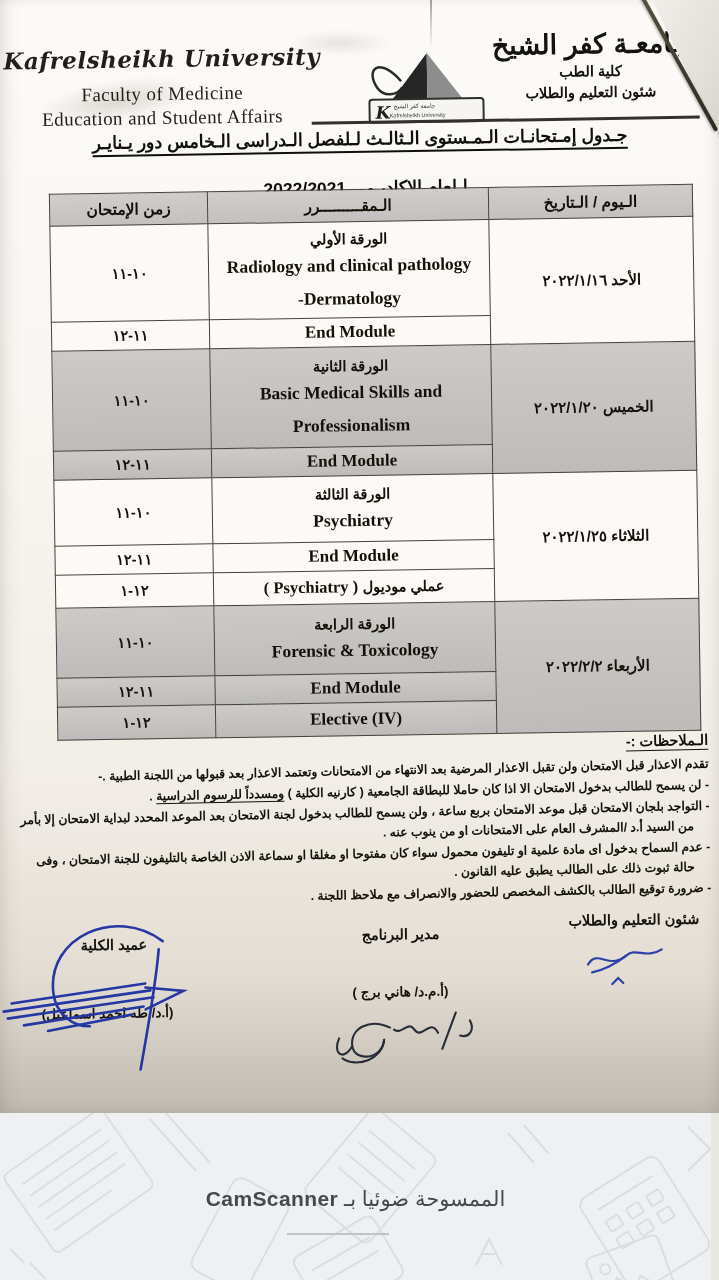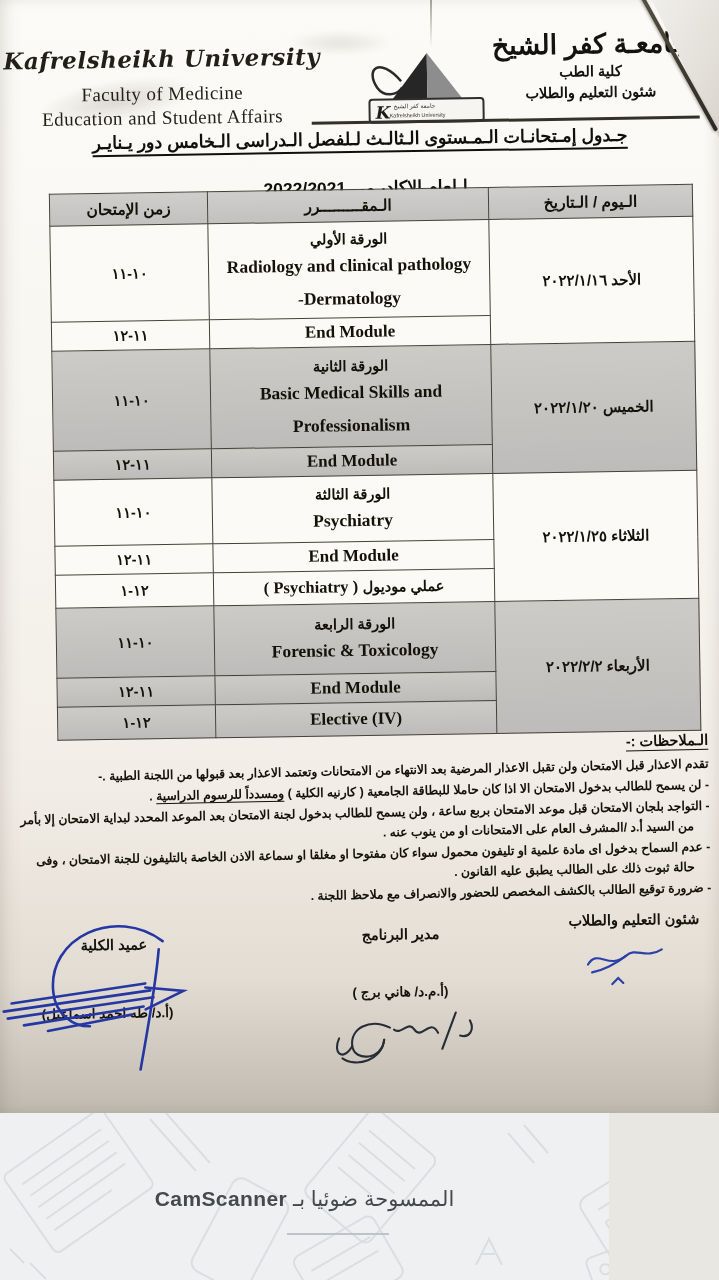--- a/index.html
+++ b/index.html
@@ -77,21 +77,21 @@
   .sr-title{right:26px;top:916px;font-size:14.5px;}
   .sc-title{left:336px;top:927px;width:116px;text-align:center;font-size:14.5px;}
   .sc-name{left:320px;top:984px;width:146px;text-align:center;font-size:13.5px;}
   .sl-title{left:74px;top:933px;font-size:14.5px;}
   .sl-name{left:34px;top:1001px;font-size:13.5px;}
   .sr-svg{position:absolute;right:52px;top:936px;}
   .sc-svg{position:absolute;left:322px;top:1006px;}
   .sl-svg{position:absolute;left:-14px;top:916px;}
 
   
-  .footer{position:absolute;left:0;top:1113px;width:609px;height:167px;background:#eff0f2;overflow:hidden;}
+  .footer{position:absolute;left:0;top:1113px;width:711px;height:167px;background:#eff0f2;overflow:hidden;}
   .doodles{position:absolute;left:0;top:0;}
   .cs-text{position:absolute;left:0;top:74px;width:100%;text-align:center;direction:rtl;
     font-size:21px;color:#45484c;letter-spacing:.2px;}
   .cs-text .brand{font-weight:bold;letter-spacing:.4px;}
   .cs-underline{position:absolute;left:287px;top:120px;width:102px;height:1.6px;background:#bfc3c7;}
 </style>
 </head>
 <body>
 
 <div class="photo">

